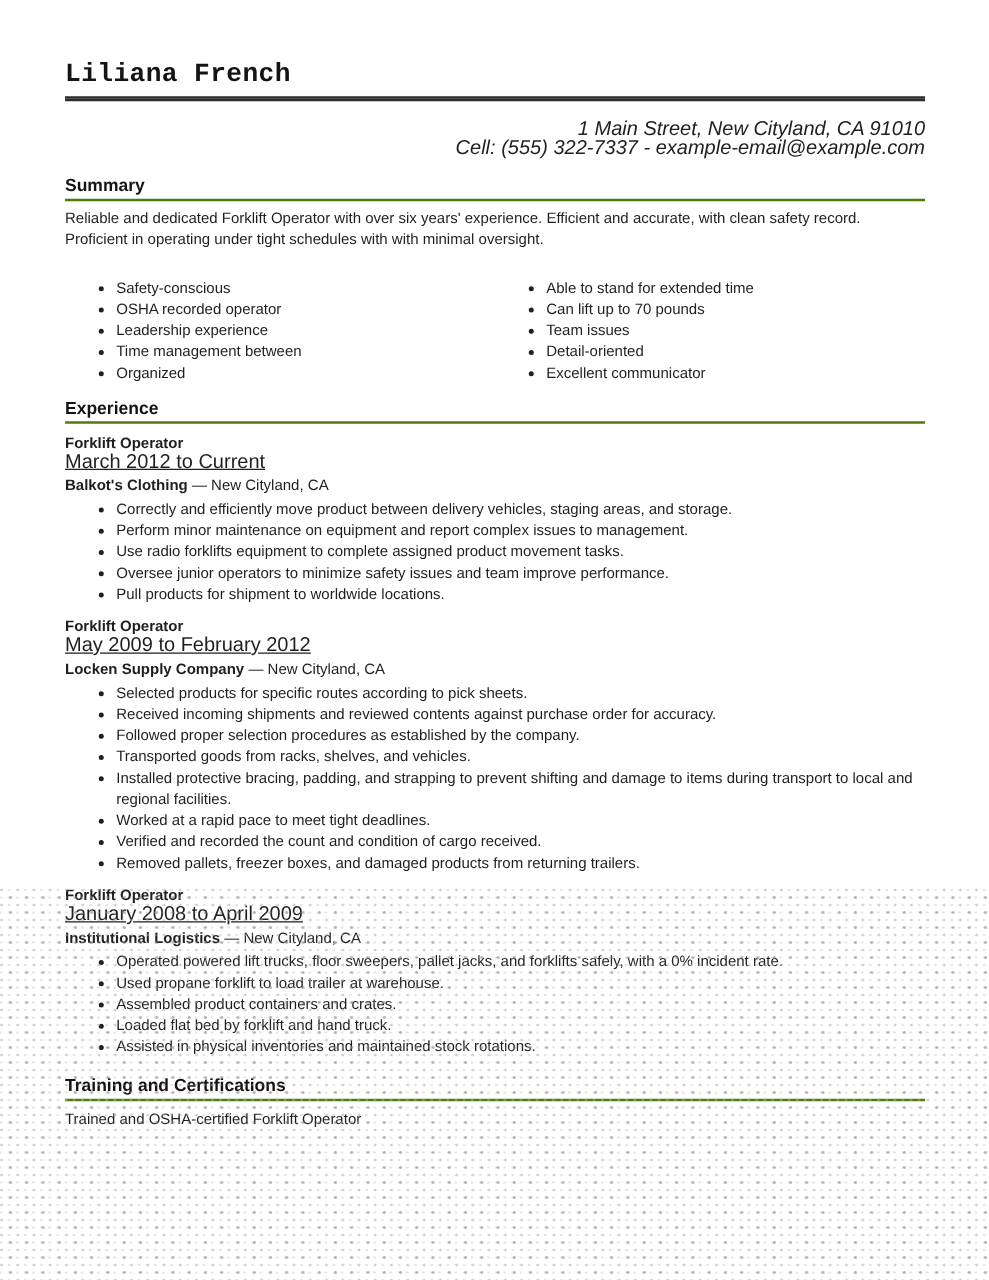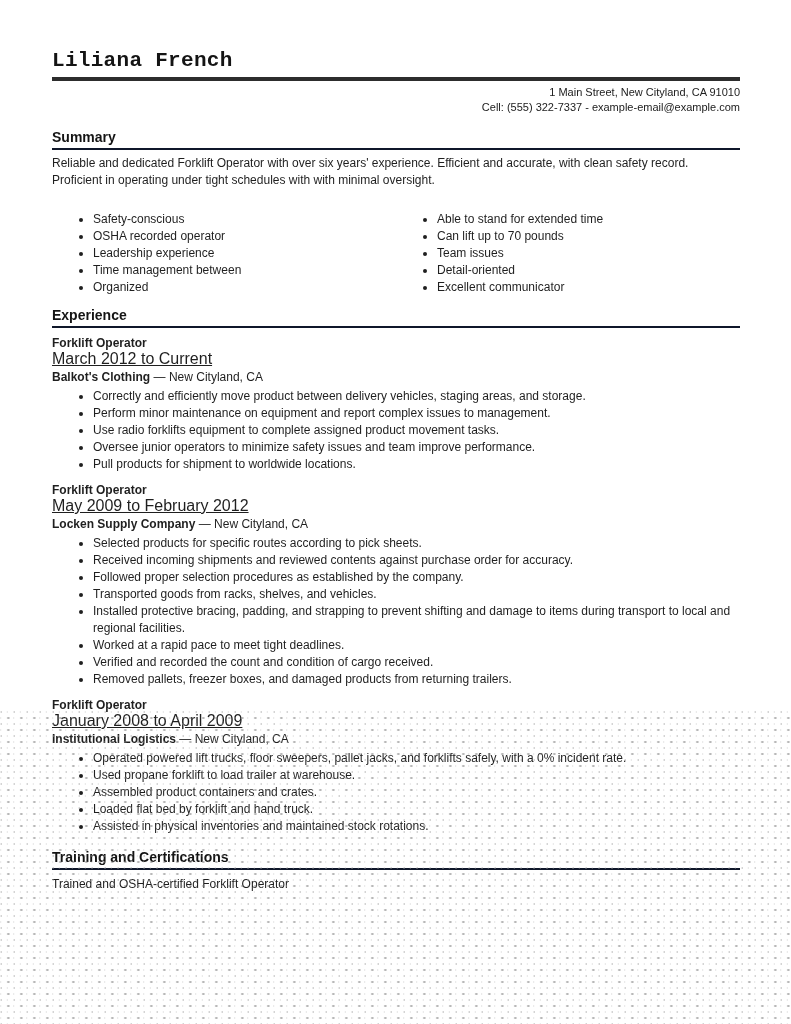--- a/index.html
+++ b/index.html
@@ -17,27 +17,27 @@
   
   .name {
     font-size: 21px; font-weight: bold; color: #141414;
     margin: 0; letter-spacing: 0.3px; line-height: 24px; font-family: Liberation Mono, monospace;
   }
   .double-rule {
     margin-top: 4px; height: 4px;
     border-top: 2px solid #2d2d2d;
     border-bottom: 2px solid #2d2d2d;
   }
-  .contact { text-align: right; font-size: 11px; line-height: 15px; margin-top: 4px; color: #212121; }
+  .contact { text-align: right; font-size: 16px; line-height: 15px; margin-top: 15px; color: #212121; font-style: italic; }
 
   
   .sec-heading {
     font-size: 14px; font-weight: bold; color: #141414;
     margin: 0; padding-bottom: 3px;
-    border-bottom: 2px solid #0f172a;
+    border-bottom: 2px solid #4d7c0f;
     line-height: 16px;
   }
   .summary-section { margin-top: 14px; }
   .summary-text { margin: 5px 0 0; font-size: 12px; line-height: 17px; }
 
   .highlights-section { margin-top: 9px; }
   .hl-cols { display: flex; margin-top: 22px; }
   ul.hl-list { margin: 0; padding-left: 41px; font-size: 12px; line-height: 17px; list-style: disc outside; }
   ul.hl-list.left { width: 344px; flex: none; }
   ul.hl-list.right { flex: 1; }

